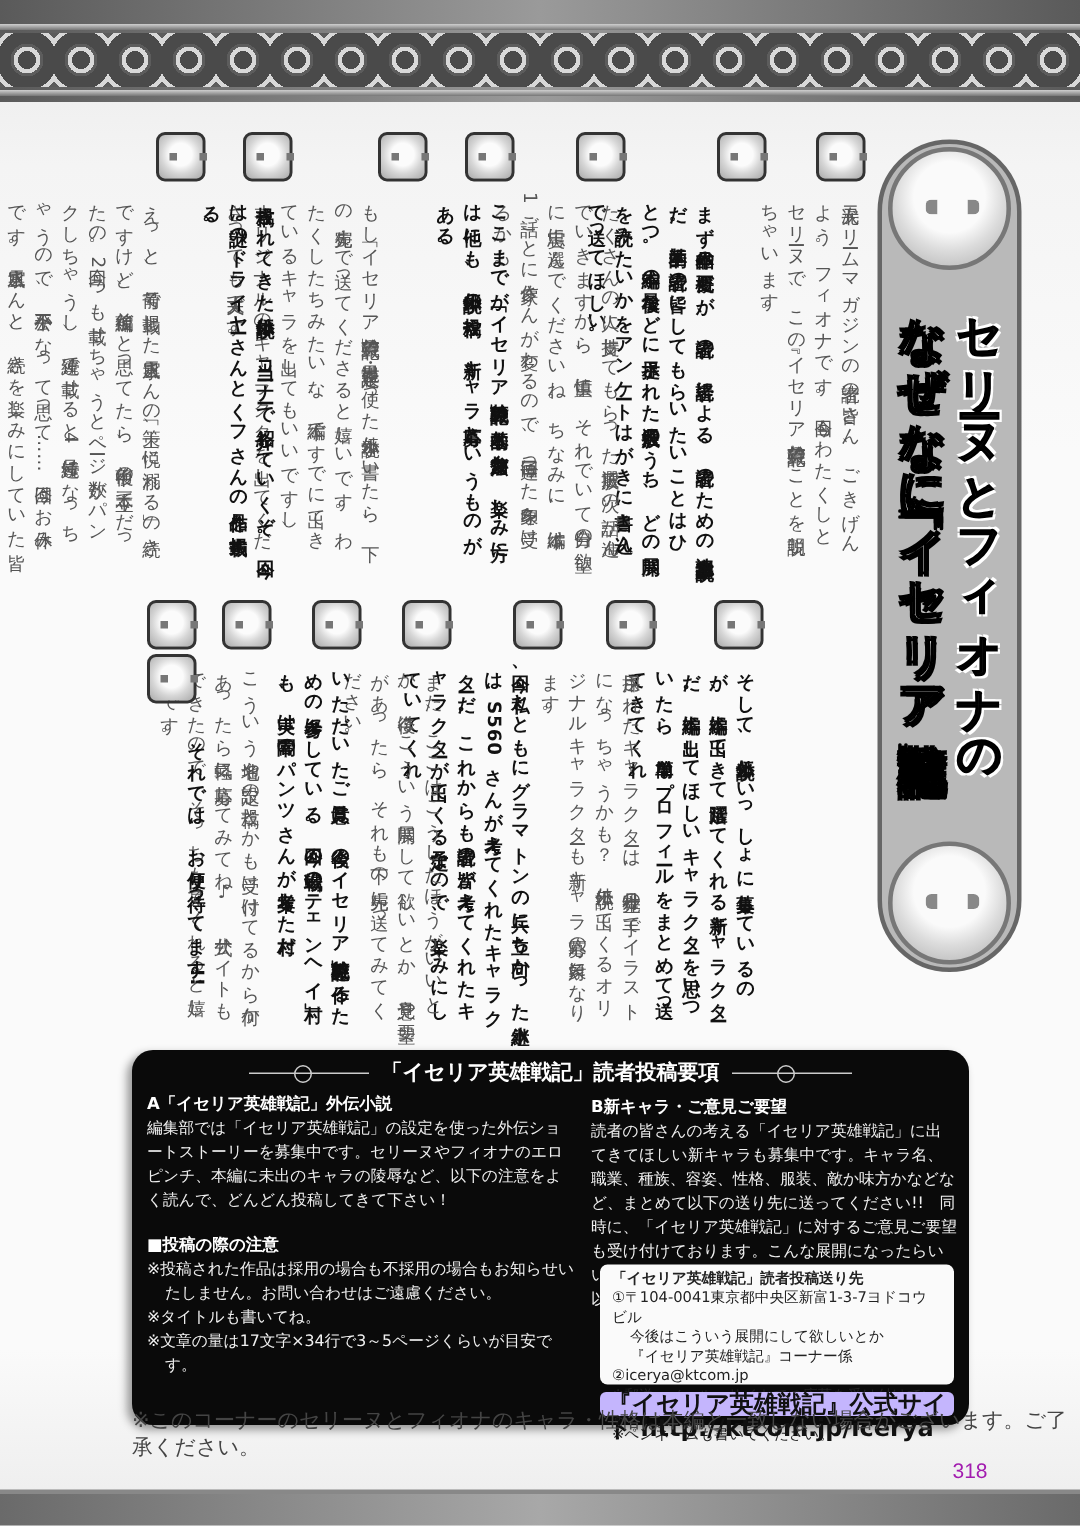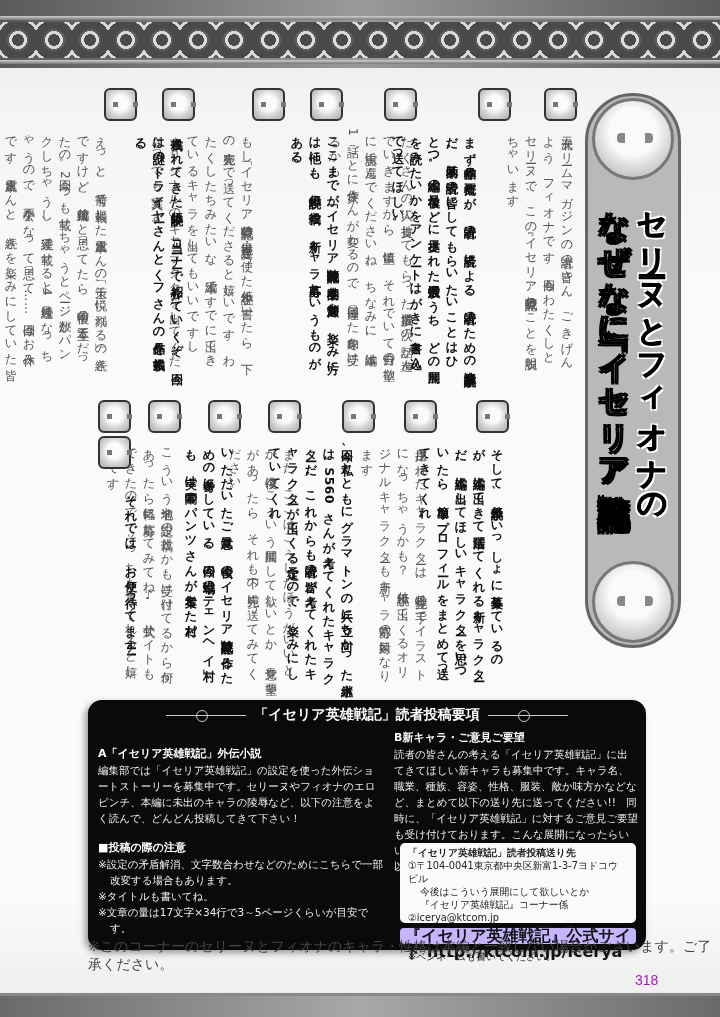--- a/index.html
+++ b/index.html
@@ -102,25 +102,25 @@
     <div class="block light" style="right: 544px; top: 440px; height: 240px;">こういう地名や設定の投稿とかも受け付けてるから何かあったら気軽に応募してみてね♪　公式サイトもできたので、そっちも見てくれると嬉しいです。</div>
     <div class="avatar" style="left: 98px; top: 400px;"></div>
     <div class="block bold" style="right: 580px; top: 486px; height: 200px;">それでは、お便り待ってます!!</div>
     <div class="avatar" style="left: 98px; top: 436px;"></div>
   </div>
 
 <div class="box">
   <div class="box-title">
     <span class="flour"></span><span>「イセリア英雄戦記」読者投稿要項</span><span class="flour"></span>
   </div>
-  <div class="sec" style="left:10px;top:46px;width:286px;">
+  <div class="sec" style="left:10px;top:28px;width:286px;">
     <h3>A「イセリア英雄戦記」外伝小説</h3>
     <p>編集部では「イセリア英雄戦記」の設定を使った外伝ショートストーリーを募集中です。セリーヌやフィオナのエロピンチ、本編に未出のキャラの陵辱など、以下の注意をよく読んで、どんどん投稿してきて下さい！</p>
     <h3 style="margin-top:14px">■投稿の際の注意</h3>
-    <p class="note">※設定の矛盾解消、文字数合わせなどのためにこちらで一部改変する場合もあります。</p>
+    <p class="note">※投稿された作品は採用の場合も不採用の場合もお知らせいたしません。お問い合わせはご遠慮ください。</p>
     <p class="note">※タイトルも書いてね。</p>
     <p class="note">※文章の量は17文字×34行で3～5ページくらいが目安です。</p>
   </div>
   <div class="sec" style="left:306px;top:30px;width:244px;">
     <h3>B新キャラ・ご意見ご要望</h3>
     <p>読者の皆さんの考える「イセリア英雄戦記」に出てきてほしい新キャラも募集中です。キャラ名、職業、種族、容姿、性格、服装、敵か味方かなどなど、まとめて以下の送り先に送ってください!!　同時に、「イセリア英雄戦記」に対するご意見ご要望も受け付けております。こんな展開になったらいい、こんな企画がいい……などございましたら、以下の送り先に投稿をお待ちしております!!</p>
   </div>
   <div class="addr">
     <div class="h">「イセリア英雄戦記」読者投稿送り先</div>
     <div>①〒104-0041東京都中央区新富1-3-7ヨドコウビル</div>

